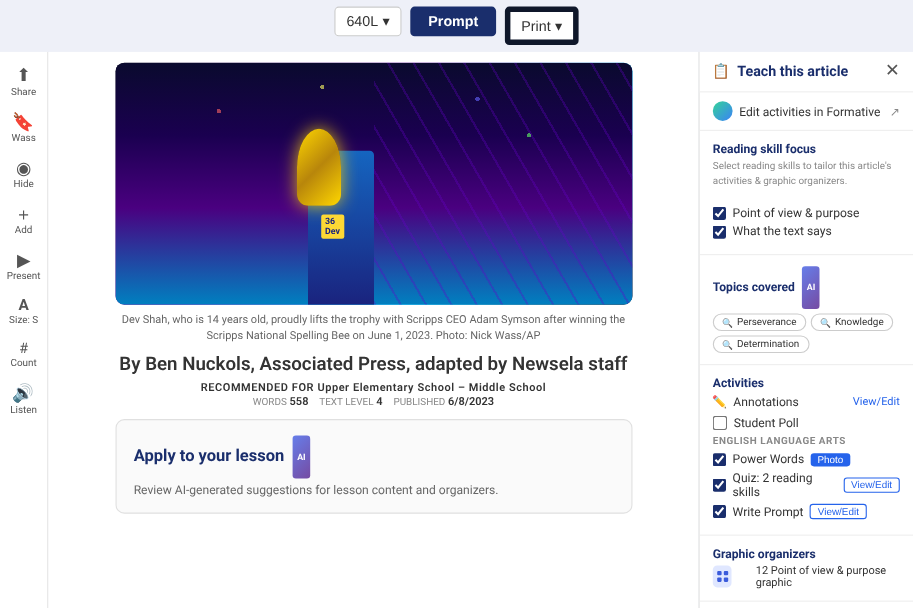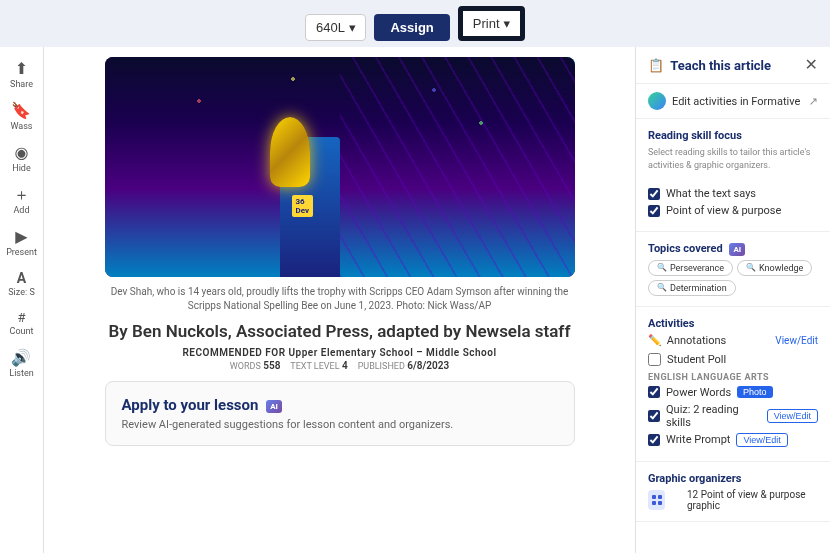--- a/index.html
+++ b/index.html
@@ -9,21 +9,21 @@
       width: 830px;
       height: 553px;
       overflow: hidden;
       display: flex;
       flex-direction: column;
     }
 
     
     .top-bar {
       display: flex;
-      align-items: flex-end;
+      align-items: flex-start;
       justify-content: center;
       padding: 6px 28px;
       background: #eef0f8;
       gap: 8px;
       min-height: 42px;
     }
     .level-btn {
       display: flex; align-items: center; gap: 4px;
       border: 1px solid #ccc;
       background: #fff;
@@ -175,21 +175,21 @@
       font-size: 11px;
       color: #666;
     }
     .ai-badge {
       display: inline-block;
       background: linear-gradient(135deg, #667eea, #764ba2);
       color: #fff;
       font-size: 8px;
       font-weight: 700;
       border-radius: 3px;
-      padding: 2px 4px;
+      padding: 15px 4px;
       margin-left: 4px;
       vertical-align: middle;
     }
 
     
     .right-panel {
       width: 195px;
       background: #fff;
       border-left: 1px solid #e0e0e0;
       overflow-y: auto;
@@ -353,21 +353,21 @@
       border: 1px solid #2563eb;
       border-radius: 3px;
       color: #2563eb;
       padding: 1px 6px;
       font-size: 9px;
       cursor: pointer;
     }
 
     .graphic-row {
       display: flex;
-      align-items: center;
+      align-items: flex-start;
       gap: 22px;
       margin-top: 4px;
     }
     .graphic-icon-box {
       width: 20px;
       height: 20px;
       border-radius: 4px;
       background: #e0e7ff;
       display: flex;
       align-items: center;
@@ -381,21 +381,21 @@
     }
   </style>
 </head>
 <body>
 
 <div class="top-bar">
   <button class="level-btn">
     <span>640L</span>
     <span>▾</span>
   </button>
-  <button class="assign-btn">Assign</button>
+  <button class="assign-btn">Prompt</button>
   <button class="print-btn">
     <span>Print</span>
     <span>▾</span>
   </button>
 </div>
 
 <div class="main-layout">
 
   <div class="left-sidebar">
     <div class="sidebar-item">
@@ -495,25 +495,25 @@
         <span class="formative-text">Edit activities in Formative</span>
       </div>
       <span class="external-icon">↗</span>
     </div>
 
     <div class="panel-section">
       <div class="section-title">Reading skill focus</div>
       <div class="section-desc">Select reading skills to tailor this article's activities &amp; graphic organizers.</div>
       <div class="checkbox-item">
         <input type="checkbox" checked="" style="">
-        <span class="checkbox-label">What the text says</span>
+        <span class="checkbox-label">Point of view &amp; purpose</span>
       </div>
       <div class="checkbox-item">
         <input type="checkbox" checked="" style="">
-        <span class="checkbox-label">Point of view &amp; purpose</span>
+        <span class="checkbox-label">What the text says</span>
       </div>
     </div>
 
     <div class="panel-section">
       <div class="section-title">
         <span>Topics covered</span>
         <span class="ai-badge">AI</span>
       </div>
       <div class="topics-row">
         <div class="topic-chip">

